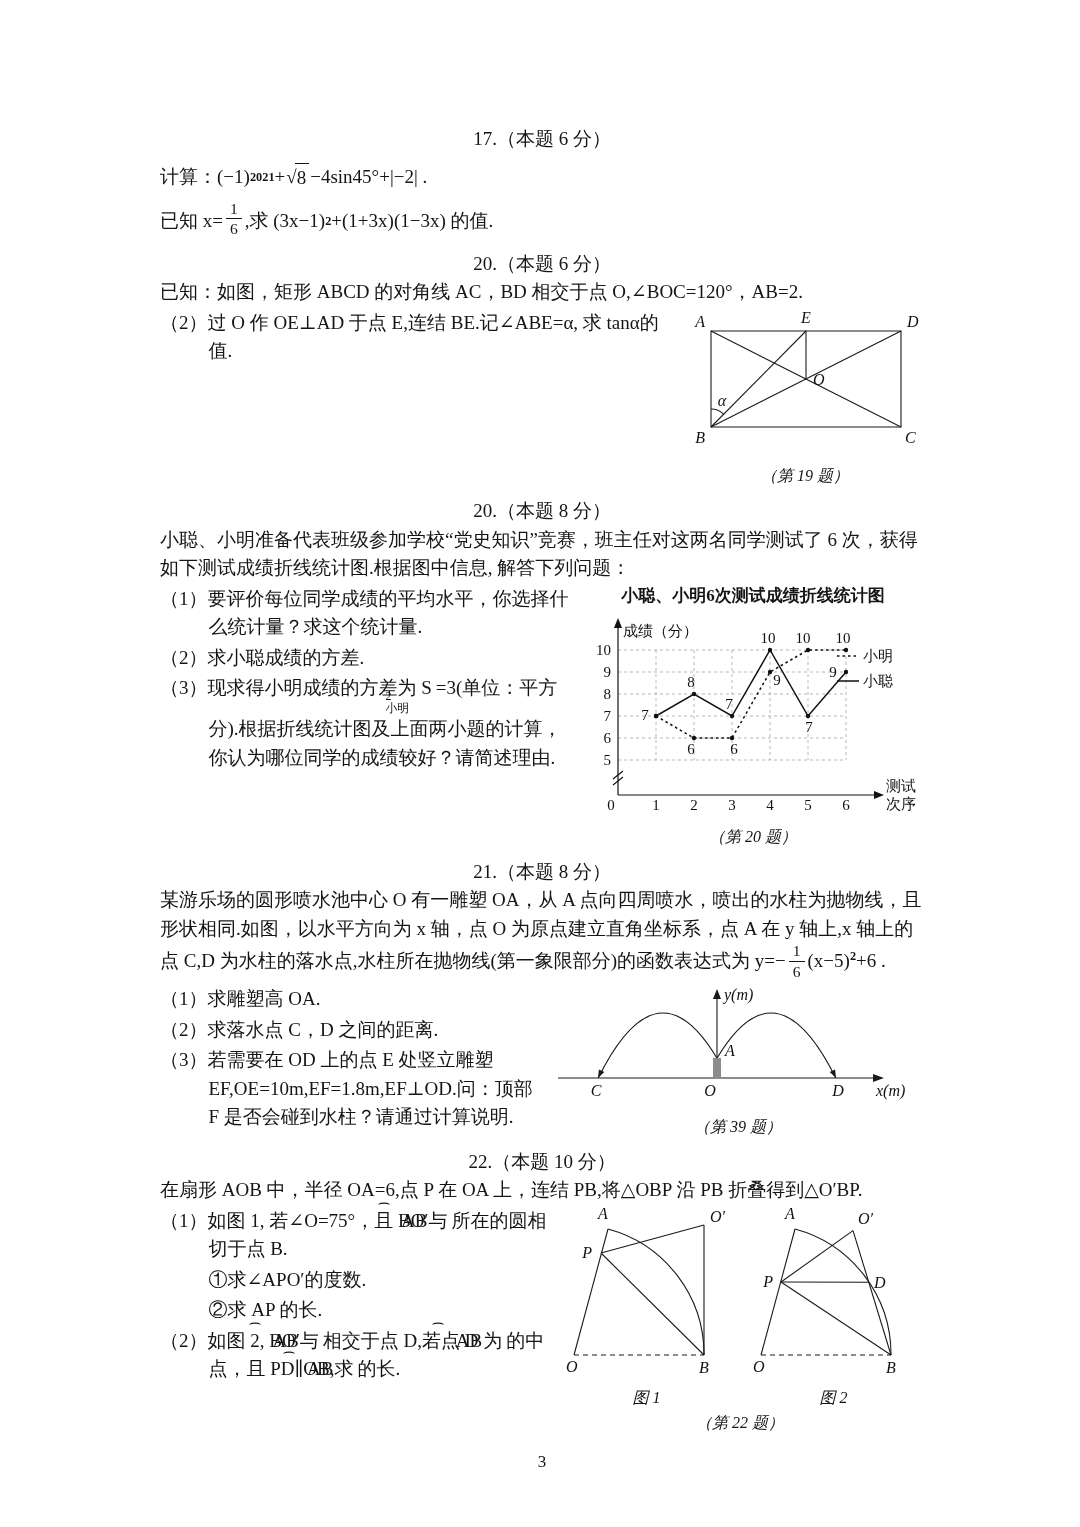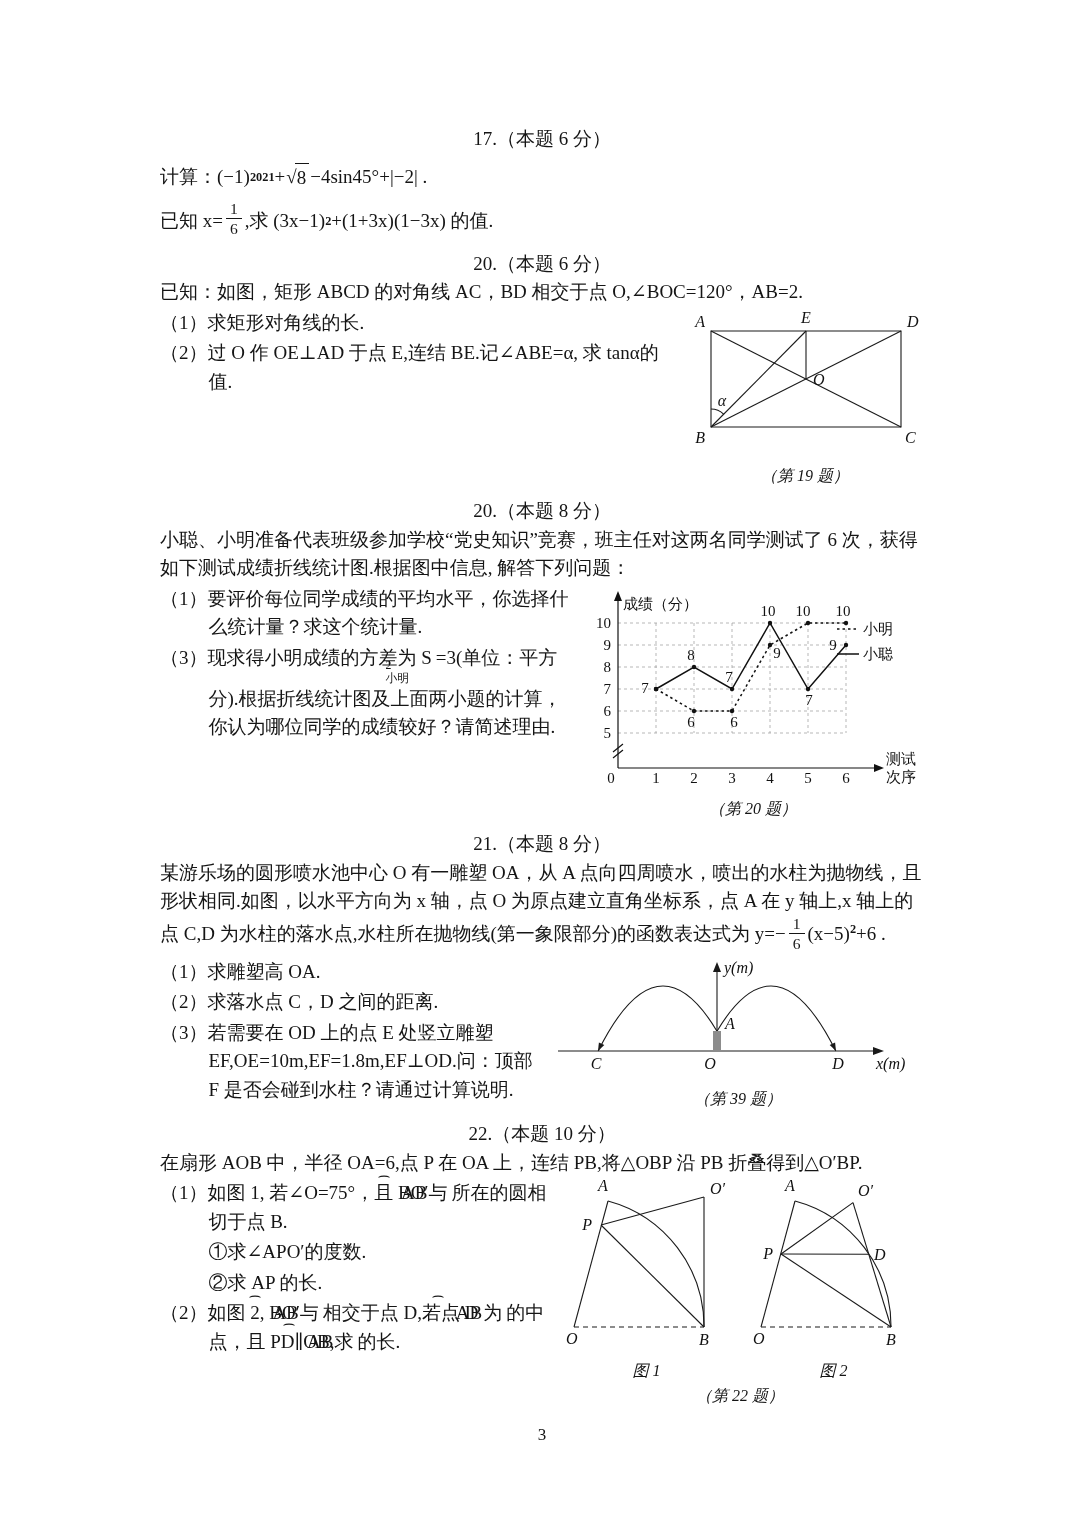--- a/index.html
+++ b/index.html
@@ -77,21 +77,20 @@
         <sup>2</sup>
       <span>+(1+3x)(1−3x) 的值.</span>
     </div>
   </section>
 
   <section class="question">
     <div class="q-header">20.（本题 6 分）</div>
     <div>已知：如图，矩形 ABCD 的对角线 AC，BD 相交于点 O,∠BOC=120°，AB=2.</div>
     <div class="flexrow">
       <div class="col-text">
-        <div class="item">（1）求矩形对角线的长.</div>
         <div class="item">（2）过 O 作 OE⊥AD 于点 E,连结 BE.记∠ABE=α, 求 tanα的值.</div>
       </div>
       <div class="col-fig" style="width:238px;">
         <svg class="fig" width="228" height="148" viewBox="0 0 228 148">
           <path d="M20,24 H210 V120 H20 Z"></path>
           <line x1="20" y1="24" x2="210" y2="120"></line>
           <line x1="20" y1="120" x2="210" y2="24"></line>
           <line x1="20" y1="120" x2="115" y2="24"></line>
           <line x1="115" y1="24" x2="115" y2="72"></line>
           <path d="M20,102 A18,18 0 0 1 32.6,107.2"></path>
@@ -107,28 +106,30 @@
       </div>
     </div>
   </section>
 
   <section class="question">
     <div class="q-header">20.（本题 8 分）</div>
     <div>小聪、小明准备代表班级参加学校“党史知识”竞赛，班主任对这两名同学测试了 6 次，获得如下测试成绩折线统计图.根据图中信息, 解答下列问题：</div>
     <div class="flexrow">
       <div class="col-text">
         <div class="item">（1）要评价每位同学成绩的平均水平，你选择什么统计量？求这个统计量.</div>
+        <div class="item">（2）求小聪成绩的方差.</div>
         <div class="item">
           <span>（3）现求得小明成绩的方差为 S</span><span class="supsub">
               <span>2</span>
               <span>小明</span>
             </span><span>=3(单位：平方分).根据折线统计图及上面两小题的计算，你认为哪位同学的成绩较好？请简述理由.</span>
         </div>
       </div>
       <div class="col-fig" style="width:342px;">
+        <div class="chart-title">小聪、小明6次测试成绩折线统计图</div>
         <svg id="chart20-svg" width="340" height="205" viewBox="0 0 340 205">
           <g id="c20-grid">
               <line x1="35" y1="150" x2="263" y2="150" class="grid"></line>
               <line x1="35" y1="128" x2="263" y2="128" class="grid"></line>
               <line x1="35" y1="106" x2="263" y2="106" class="grid"></line>
               <line x1="35" y1="84" x2="263" y2="84" class="grid"></line>
               <line x1="35" y1="62" x2="263" y2="62" class="grid"></line>
               <line x1="35" y1="40" x2="263" y2="40" class="grid"></line>
               <line x1="73" y1="40" x2="73" y2="150" class="grid"></line>
               <line x1="111" y1="40" x2="111" y2="150" class="grid"></line>

